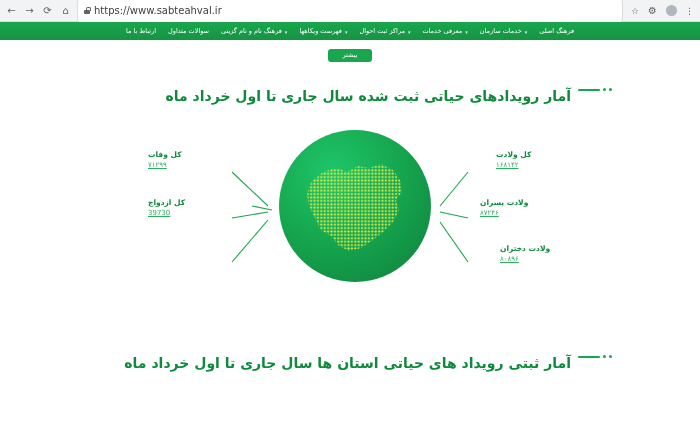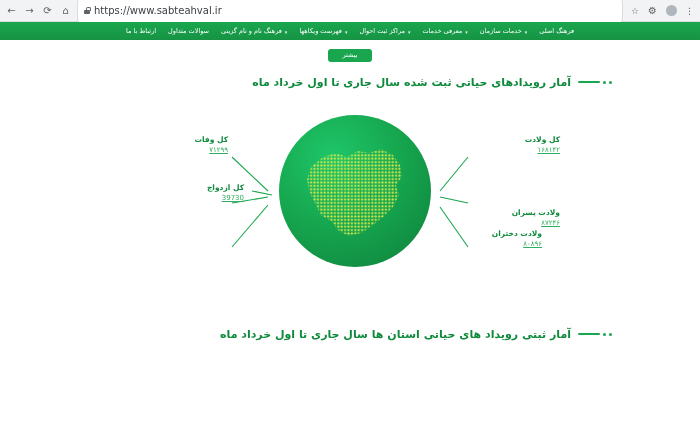--- a/index.html
+++ b/index.html
@@ -151,23 +151,24 @@
     display: flex;
     align-items: center;
     justify-content: flex-start;
     direction: rtl;
     padding-right: 88px;
     margin-top: 14px;
     gap: 7px;
   }
   .section-head .title {
     color: #0f8a3c;
-    font-size: 11px;
+    font-size: 14px;
     font-weight: bold;
     white-space: nowrap;
+    margin-top: 12px;
   }
   .deco {
     display: flex;
     align-items: center;
     gap: 3px;
     direction: ltr;
   }
   .deco .bar {
     width: 22px;
     height: 2px;
@@ -202,21 +203,21 @@
     position: absolute;
     left: 24px;
     top: 22px;
     width: 106px;
     height: 110px;
   }
   .iran-map svg { display: block; }
 
   .stat {
     position: absolute;
-    text-align: right;
+    text-align: left;
     direction: rtl;
     width: 80px;
   }
   .stat .label {
     color: #0f8a3c;
     font-size: 7.5px;
     font-weight: bold;
     display: block;
     line-height: 1.4;
     white-space: nowrap;
@@ -225,26 +226,26 @@
     color: #2fae5f;
     font-size: 7px;
     display: block;
     line-height: 1.5;
     white-space: nowrap;
     text-decoration: underline;
   }
 
   
   .s-left-1 { left: 148px; top: 40px; }
-  .s-left-2 { left: 164px; top: 88px; }
+  .s-left-2 { left: 148px; top: 88px; }
   .s-left-3 { left: 148px; top: 134px; }
   
-  .s-right-1 { left: 480px; top: 40px; }
-  .s-right-2 { left: 480px; top: 88px; margin-top: 25px; }
-  .s-right-3 { left: 462px; top: 134px; }
+  .s-right-1 { left: 496px; top: 40px; }
+  .s-right-2 { left: 480px; top: 88px; }
+  .s-right-3 { left: 500px; top: 134px; }
 
   .connectors {
     position: absolute;
     left: 0; top: 0;
     width: 700px; height: 225px;
     pointer-events: none;
   }
 
   
   .bottom-head {

